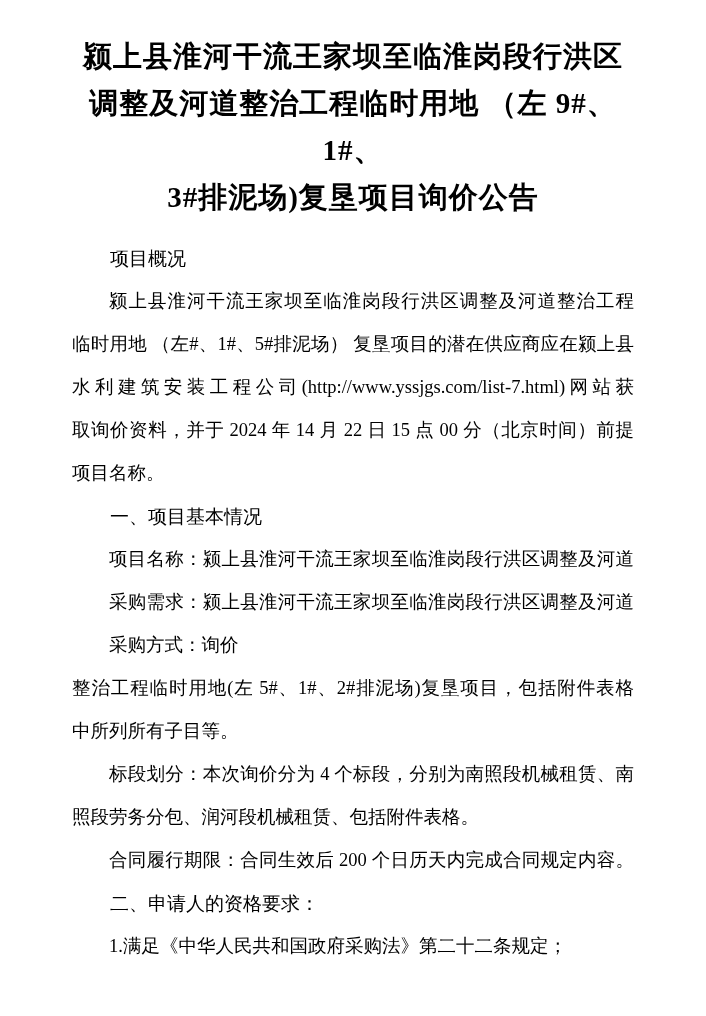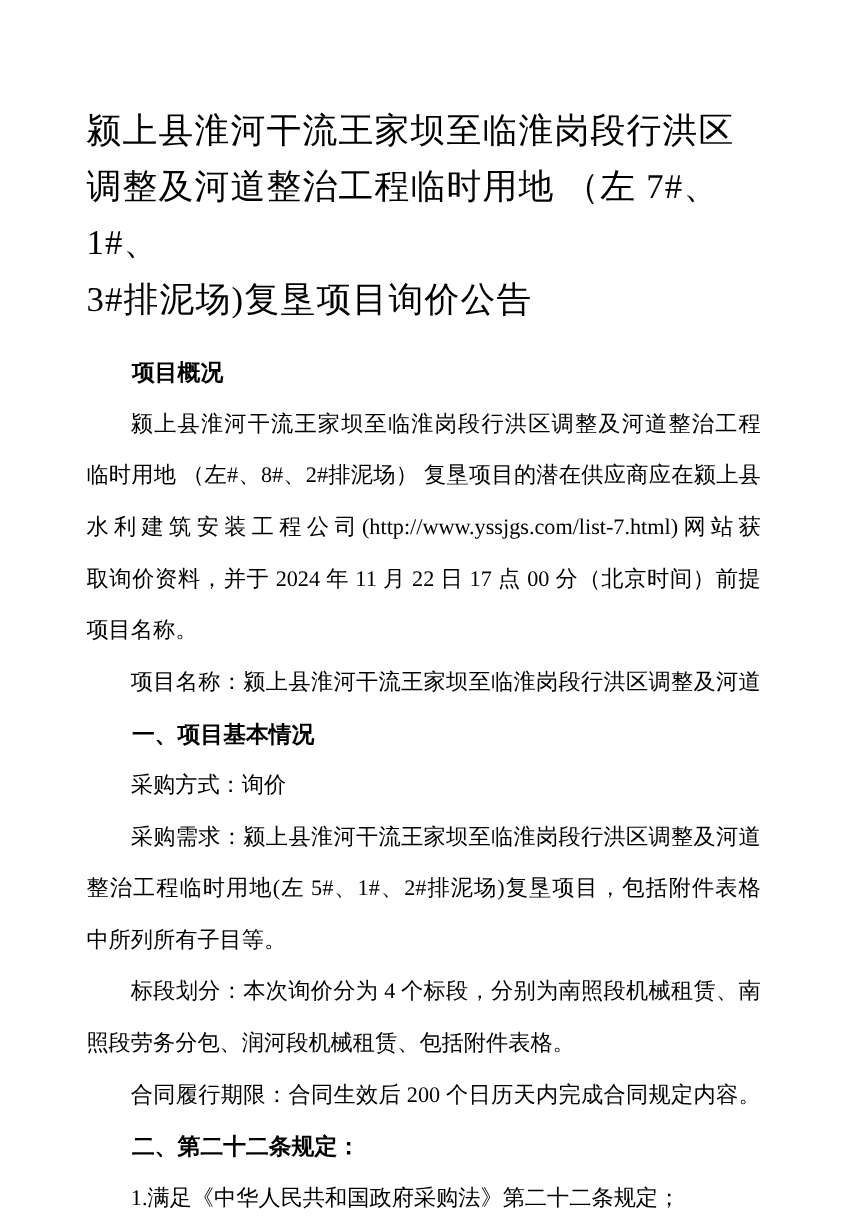--- a/index.html
+++ b/index.html
@@ -11,23 +11,23 @@
     font-family: "Liberation Serif", "DejaVu Serif", serif;
     color: #000000;
   }
   .page {
     width: 706px;
     height: 1016px;
     background: #ffffff;
     padding: 0 72px;
   }
   .doc-title {
-    padding-top: 86px;
-    text-align: left;
-    font-weight: normal;
+    padding-top: 33px;
+    text-align: center;
+    font-weight: bold;
     font-size: 29px;
     line-height: 47px;
     letter-spacing: 1px;
   }
   .doc-title .tline { display: block; }
   .content {
     margin-top: 16px;
     font-size: 18.5px;
   }
   .line {
@@ -38,58 +38,58 @@
     text-align: left;
   }
   
   .line.fill {
     text-align: justify;
     text-align-last: justify;
   }
   .line.indent { text-indent: 2em; }
   .line.heading {
     font-family: "Liberation Sans", "DejaVu Sans", sans-serif;
-    font-weight: bold;
+    font-weight: normal;
     font-size: 19px;
   }
 </style>
 </head>
 <body>
 
 <div class="page">
 
   <h1 class="doc-title">
     <span class="tline">颍上县淮河干流王家坝至临淮岗段行洪区</span>
-    <span class="tline">调整及河道整治工程临时用地 （左 7#、1#、</span>
+    <span class="tline">调整及河道整治工程临时用地 （左 9#、1#、</span>
     <span class="tline">3#排泥场)复垦项目询价公告</span>
   </h1>
 
   <div class="content">
 
     <div class="line heading indent">项目概况</div>
 
     <div class="line fill indent">颍上县淮河干流王家坝至临淮岗段行洪区调整及河道整治工程</div>
-    <div class="line fill">临时用地 （左#、8#、2#排泥场） 复垦项目的潜在供应商应在颍上县</div>
+    <div class="line fill">临时用地 （左#、1#、5#排泥场） 复垦项目的潜在供应商应在颍上县</div>
     <div class="line fill">水利建筑安装工程公司(http://www.yssjgs.com/list-7.html)网站获</div>
-    <div class="line fill">取询价资料，并于 2024 年 11 月 22 日 17 点 00 分（北京时间）前提</div>
+    <div class="line fill">取询价资料，并于 2024 年 14 月 22 日 15 点 00 分（北京时间）前提</div>
     <div class="line">项目名称。</div>
+
+    <div class="line heading indent">一、项目基本情况</div>
 
     <div class="line fill indent">项目名称：颍上县淮河干流王家坝至临淮岗段行洪区调整及河道</div>
 
-    <div class="line heading indent">一、项目基本情况</div>
+    <div class="line fill indent">采购需求：颍上县淮河干流王家坝至临淮岗段行洪区调整及河道</div>
 
     <div class="line indent">采购方式：询价</div>
-
-    <div class="line fill indent">采购需求：颍上县淮河干流王家坝至临淮岗段行洪区调整及河道</div>
     <div class="line fill">整治工程临时用地(左 5#、1#、2#排泥场)复垦项目，包括附件表格</div>
     <div class="line">中所列所有子目等。</div>
 
     <div class="line fill indent">标段划分：本次询价分为 4 个标段，分别为南照段机械租赁、南</div>
     <div class="line">照段劳务分包、润河段机械租赁、包括附件表格。</div>
 
     <div class="line fill indent">合同履行期限：合同生效后 200 个日历天内完成合同规定内容。</div>
 
-    <div class="line heading indent">二、第二十二条规定：</div>
+    <div class="line heading indent">二、申请人的资格要求：</div>
 
     <div class="line indent">1.满足《中华人民共和国政府采购法》第二十二条规定；</div>
 
   </div>
 </div>
 
 </body></html>

